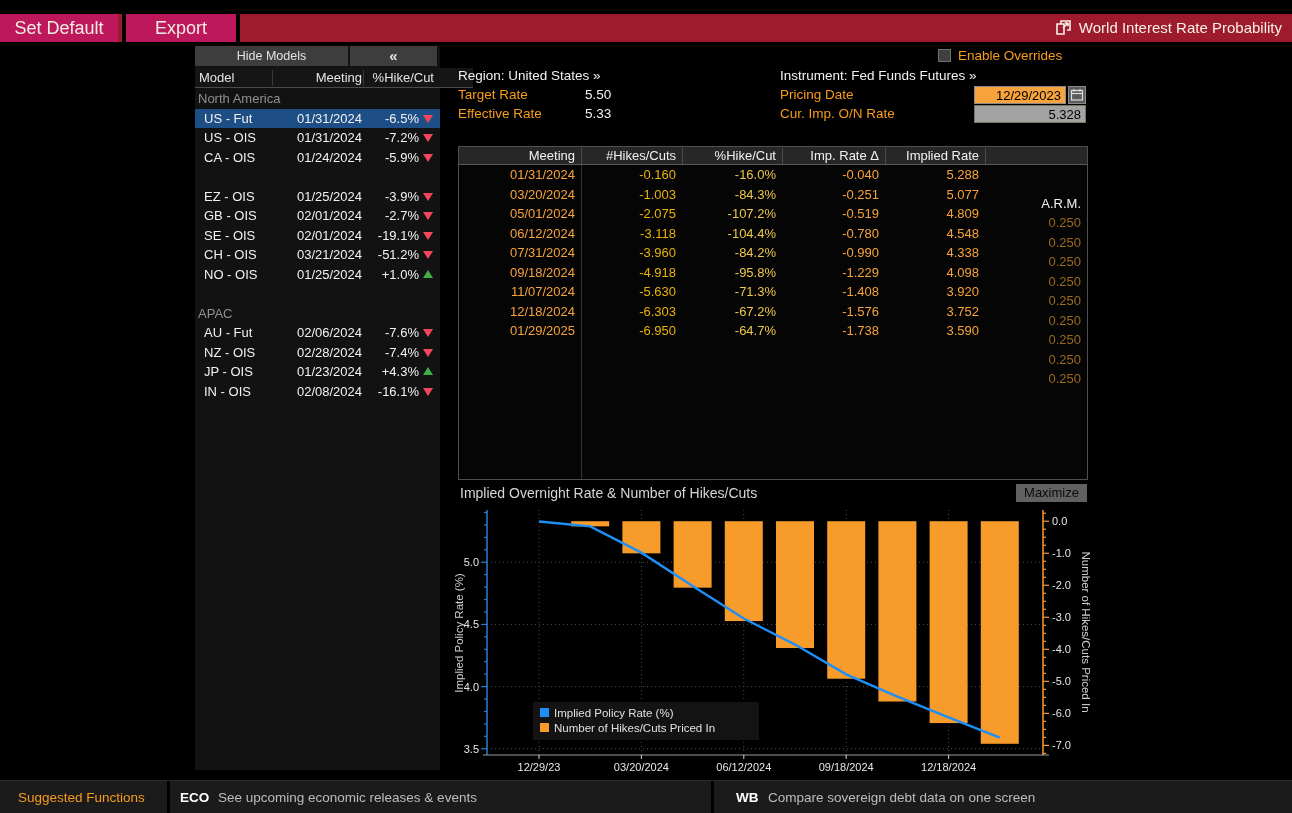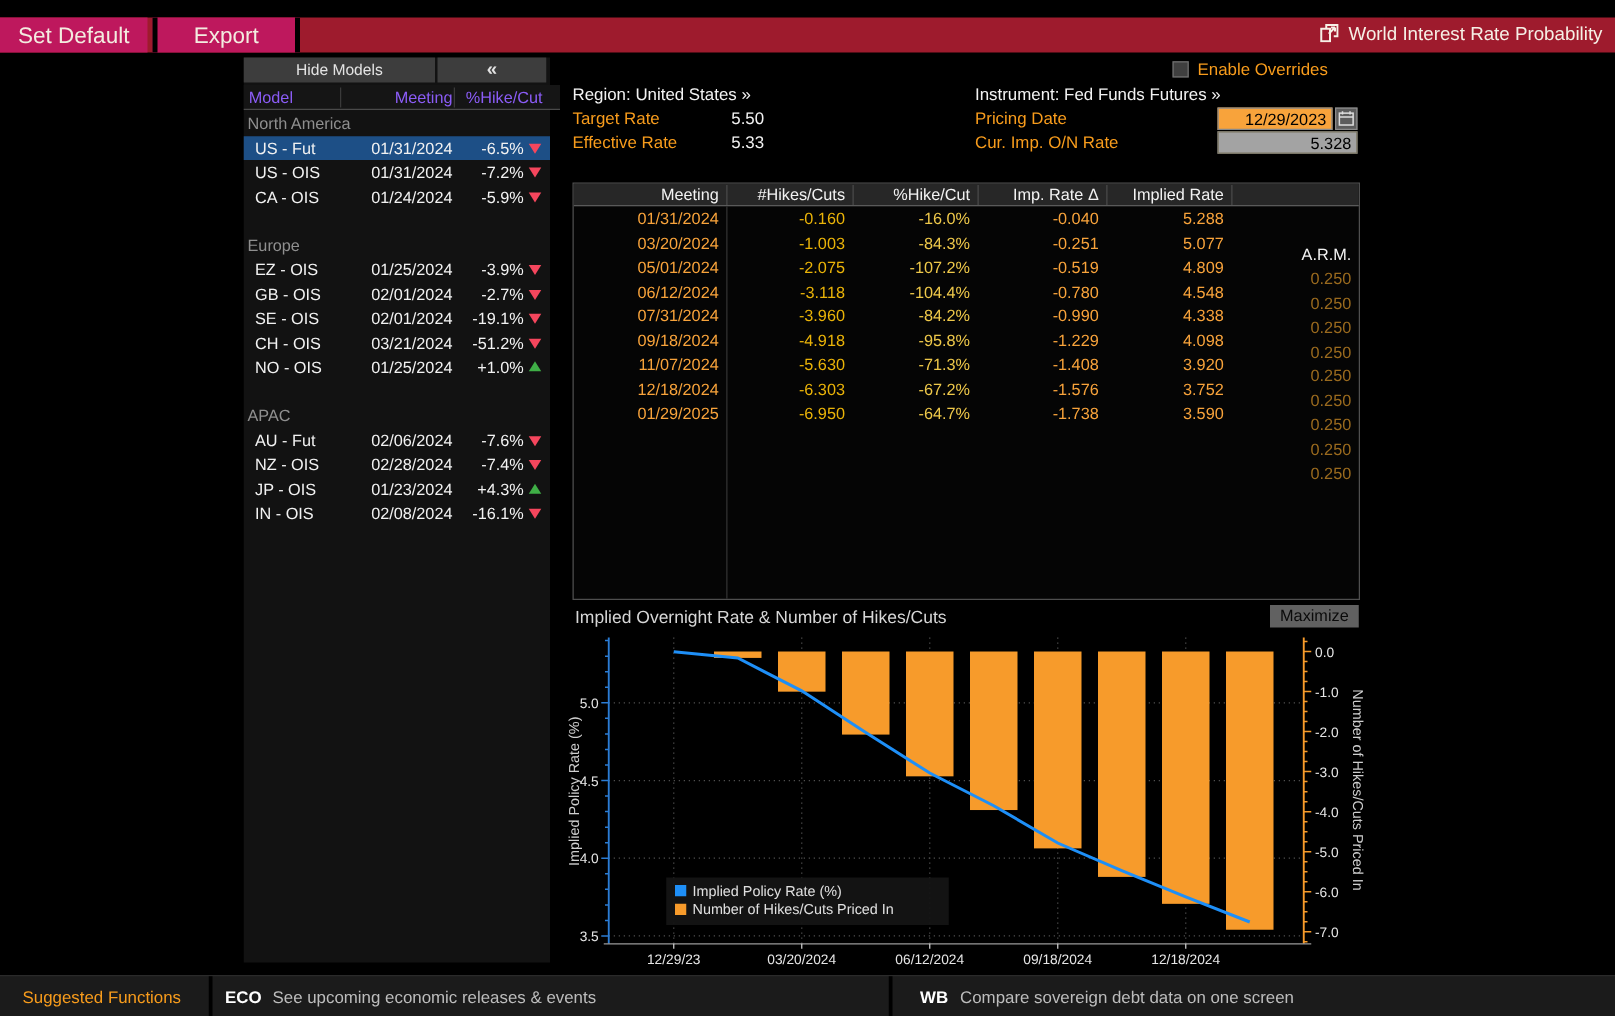--- a/index.html
+++ b/index.html
@@ -14,22 +14,22 @@
           color:#f3ece0;font-size:18px;background:#be185d;cursor:default;}
   .redbtn.b1{left:0;width:118px;}
   .redbtn.b2{left:122px;width:114px;border-left:4px solid #000;border-right:4px solid #000;width:118px;}
   .apptitle{position:absolute;right:10px;top:0;height:28px;line-height:28px;color:#f6f0e6;font-size:15px;}
   .apptitle .ic{display:inline-block;vertical-align:-2px;margin-right:8px;}
 
   
   .models{left:195px;top:46px;width:245px;height:724px;background:#121212;}
   .mtoolbar-btn{position:absolute;top:0;height:20px;background:#3d3d3d;color:#e3e3e3;
                 font-size:12.5px;line-height:20px;text-align:center;}
-  .mhdr{position:absolute;left:0;top:22px;width:253px;height:20px;background:#151515;
-        border-bottom:1px solid #4a4a4a;font-size:13px;color:#8b5cf6;line-height:20px;}
+  .mhdr{position:absolute;left:0;top:22px;width:278px;height:20px;background:#151515;
+        border-bottom:1px solid #4a4a4a;font-size:13px;color:#e5e5e5;line-height:20px;}
   .mhdr .h1{position:absolute;left:4px;}
   .mhdr .h2{position:absolute;left:70px;width:97px;text-align:right;}
   .mhdr .h3{position:absolute;left:167px;width:72px;text-align:right;}
   .mhdr .vline{position:absolute;top:2px;height:16px;width:1px;background:#3a3a3a;}
   #models-list{position:absolute;left:0;top:43px;width:245px;}
   .m-group{height:19.5px;line-height:19.5px;font-size:13px;color:#8f8f8f;padding-left:3px;}
   .m-gap{height:19.5px;}
   .m-row{position:relative;height:19.5px;line-height:19.5px;font-size:13px;color:#f2f2f2;}
   .m-row.sel{background:#1d4f86;}
   .m-name{position:absolute;left:9px;}
@@ -117,21 +117,20 @@
           <span class="m-pct">-7.2%</span>
           <span class="tri down"></span>
         </div>
         <div class="m-row">
           <span class="m-name">CA - OIS</span>
           <span class="m-meet">01/24/2024</span>
           <span class="m-pct">-5.9%</span>
           <span class="tri down"></span>
         </div>
         <div class="m-gap"></div>
-        <div class="m-group">Europe</div>
         <div class="m-row">
           <span class="m-name">EZ - OIS</span>
           <span class="m-meet">01/25/2024</span>
           <span class="m-pct">-3.9%</span>
           <span class="tri down"></span>
         </div>
         <div class="m-row">
           <span class="m-name">GB - OIS</span>
           <span class="m-meet">02/01/2024</span>
           <span class="m-pct">-2.7%</span>

